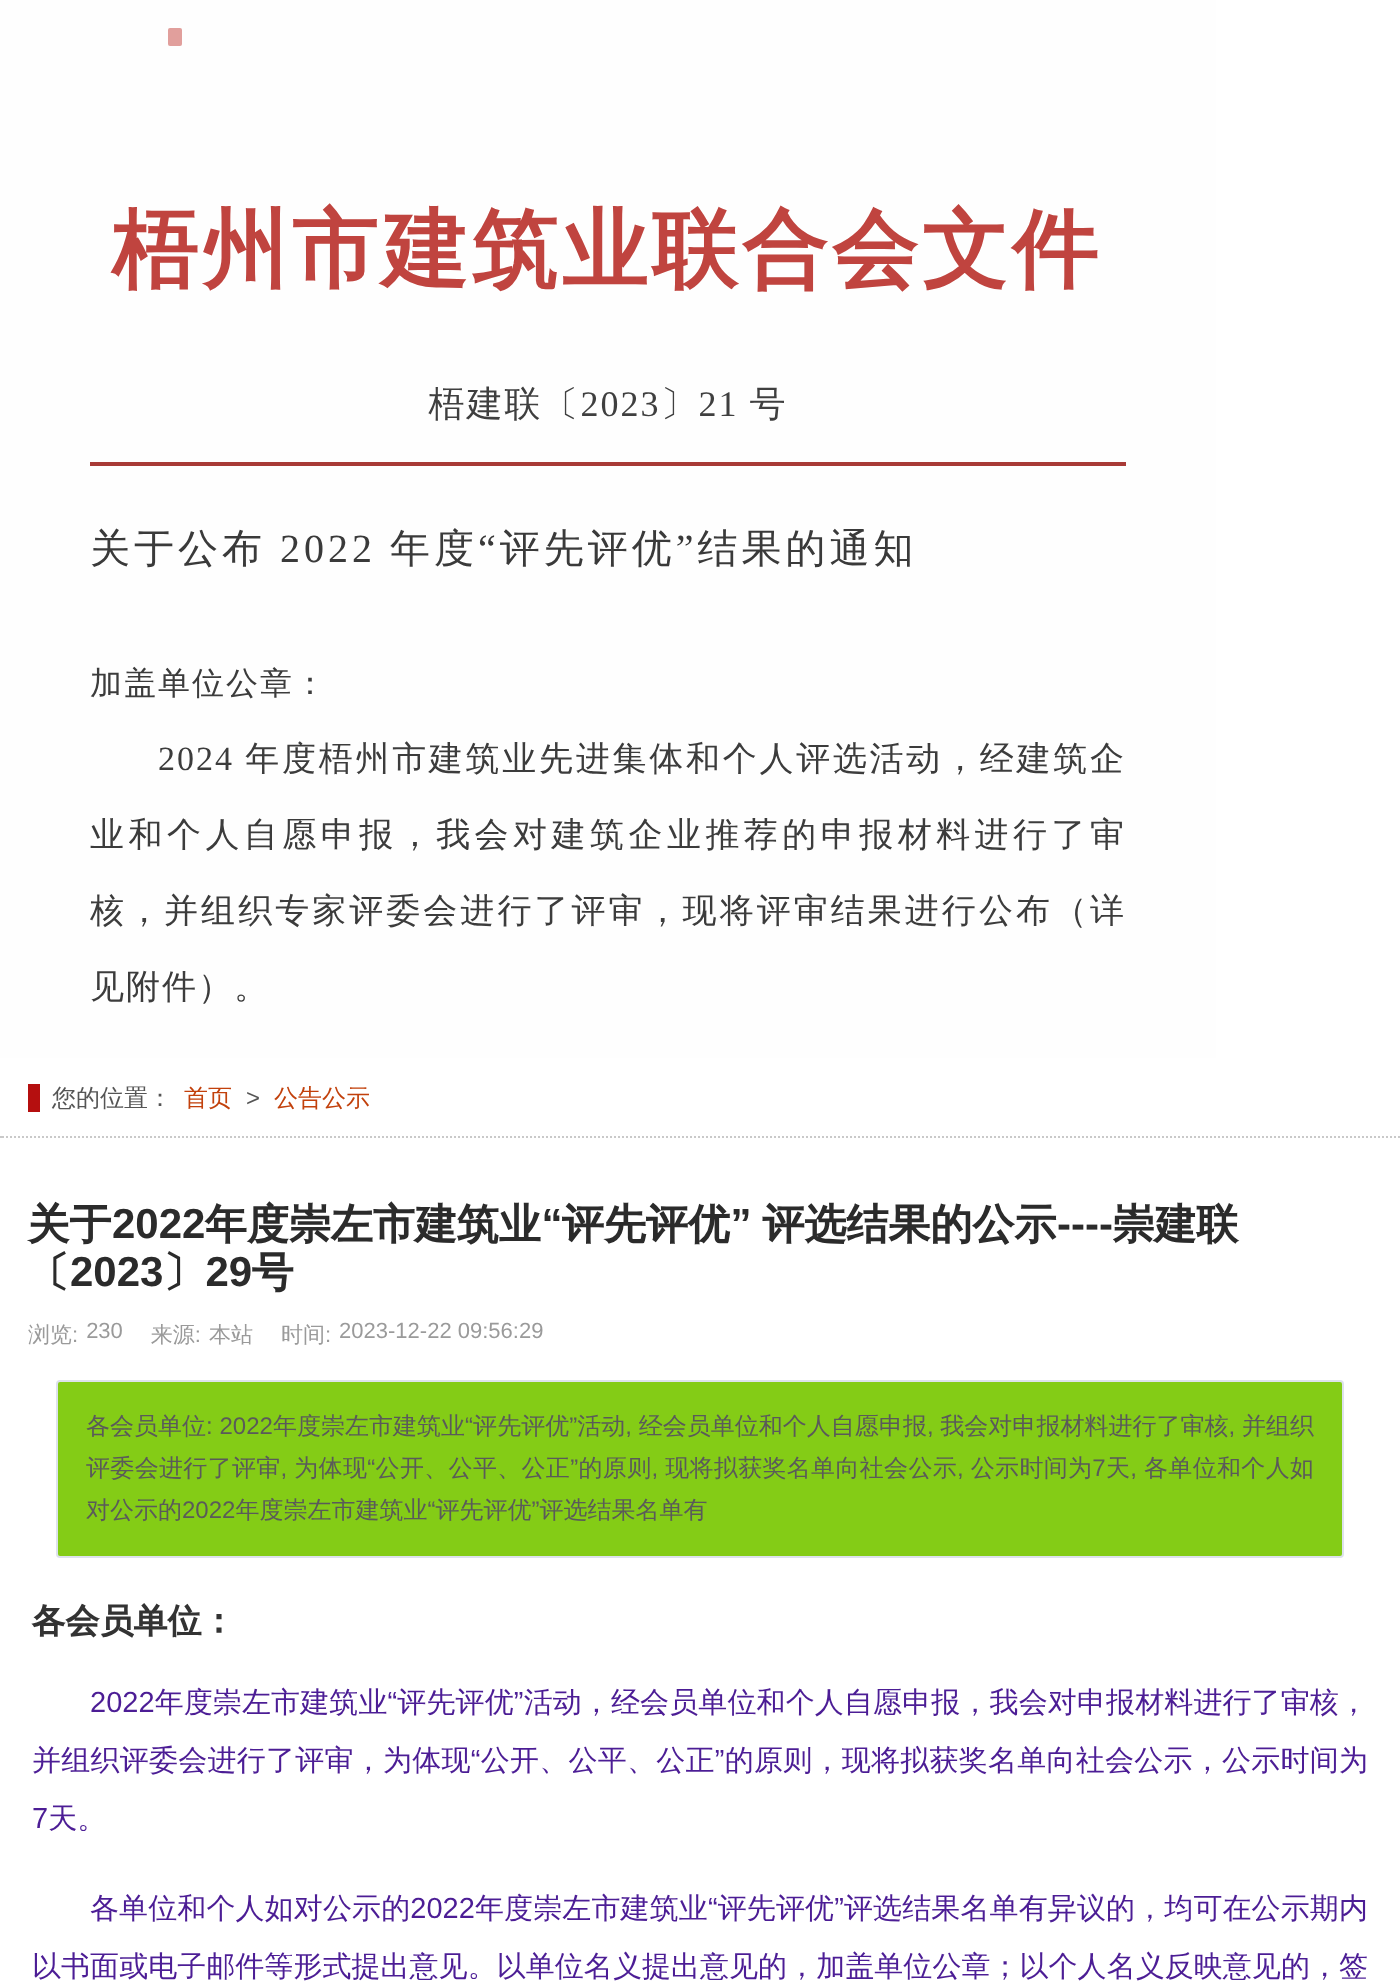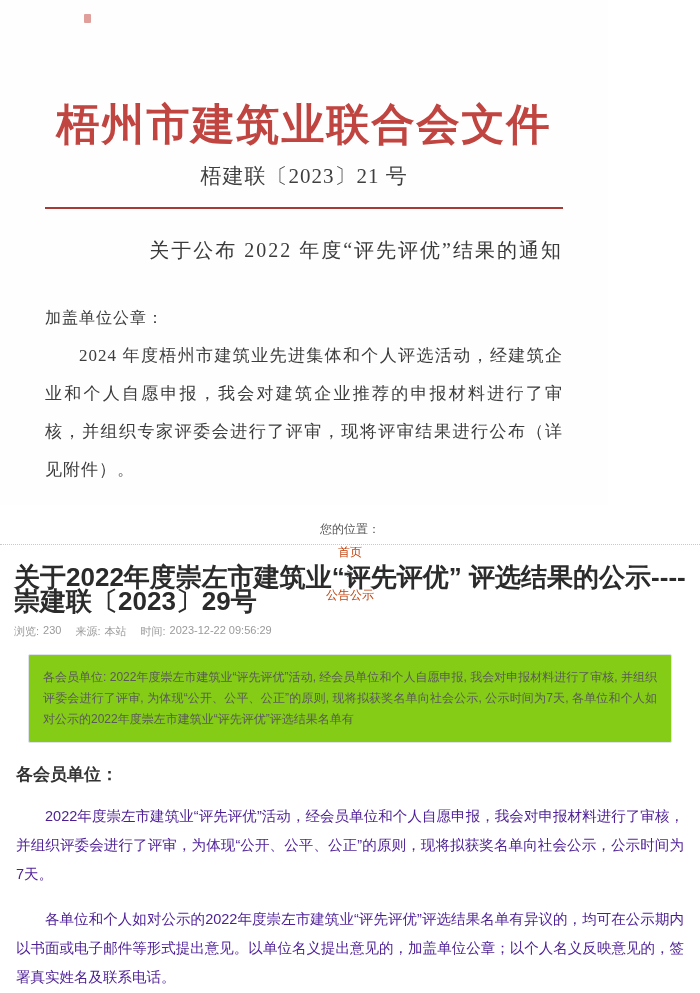--- a/index.html
+++ b/index.html
@@ -19,53 +19,53 @@
     background:#c9504b; opacity:.55; border-radius:1px;
   }
   .doc-inner { width:518px; margin:0 auto; padding-top:82px; padding-bottom:16px; }
   .org-title {
     font-family:"Liberation Serif","DejaVu Serif",serif;
     font-size:43px; font-weight:bold; color:#c0443f; text-align:center;
     letter-spacing:2px; white-space:nowrap;
   }
   .doc-number {
     font-family:"Liberation Serif","DejaVu Serif",serif;
-    font-size:21px; color:#3f3f3f; text-align:center; margin-top:8px; letter-spacing:1px;
+    font-size:18px; color:#3f3f3f; text-align:center; margin-top:36px; letter-spacing:1px;
   }
   .red-rule { height:2px; background:#a83a36; margin-top:17px; }
   .notice-title {
     font-family:"Liberation Serif","DejaVu Serif",serif;
-    font-size:20px; font-weight:500; color:#3a3a3a; text-align:right;
+    font-size:20px; font-weight:500; color:#3a3a3a; text-align:left;
     margin-top:28px; letter-spacing:2px; white-space:nowrap;
   }
   .doc-salutation {
     font-family:"Liberation Serif","DejaVu Serif",serif;
     font-size:16px; color:#3c3c3c; margin-top:44px; letter-spacing:1px;
   }
   .doc-body {
     font-family:"Liberation Serif","DejaVu Serif",serif;
     font-size:17px; color:#3c3c3c; line-height:38px; text-indent:2em;
     text-align:justify; margin-top:8px; letter-spacing:1px;
   }
 
   
   .breadcrumb-bar {
     display:flex; align-items:center; gap:6px;
     padding:0 14px; margin-top:10px; height:20px;
-    font-size:12px; color:#555;flex-direction:column;
+    font-size:12px; color:#555;
   }
   .crumb-flag { width:6px; height:14px; background:#b50f0f; }
   .crumb-label { color:#555; }
   .crumb-link { color:#c2410c; text-decoration:none; cursor:pointer; }
   .crumb-sep { color:#555; margin:0 1px; }
   .dotted-divider { border-top:1px dotted #c9c9c9; margin-top:9px; }
 
   .article-title {
-    padding:0 14px; margin-top:20px;
-    font-size:26px; font-weight:bold; color:#2b2b2b; line-height:24px;
+    padding:0 14px; margin-top:32px;
+    font-size:21px; font-weight:bold; color:#2b2b2b; line-height:24px;
   }
   .article-meta {
     padding:0 14px; margin-top:11px;
     font-size:11px; color:#9a9a9a; display:flex; gap:14px;text-align:right;
   }
   .article-meta .pair { display:flex; gap:4px; }
 
   .summary-box {
     margin:15px 28px 0 28px; border:1px solid #dde2ec; border-radius:2px;
     background:#84cc16; padding:12px 14px;

